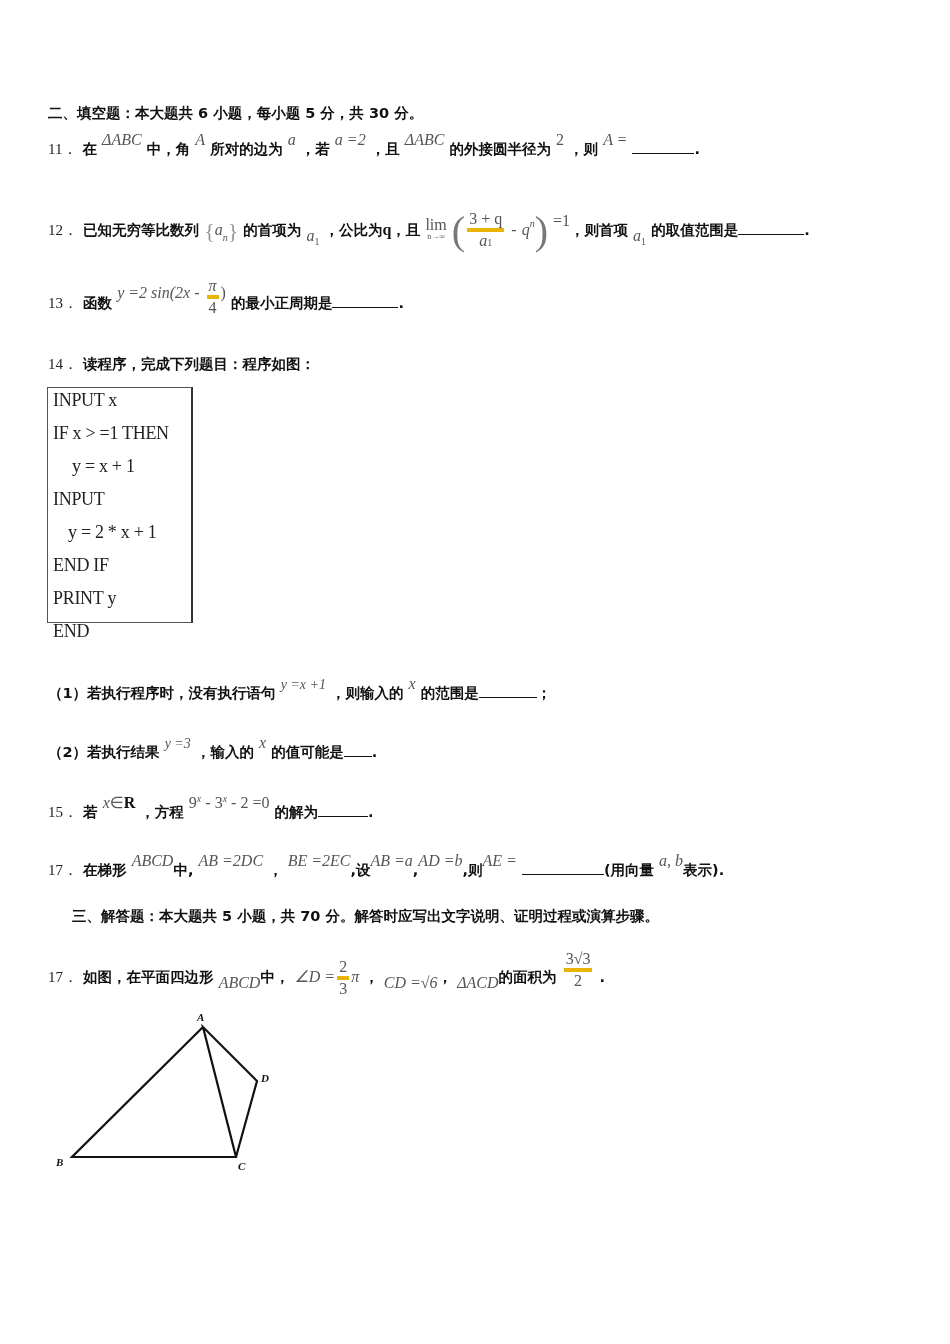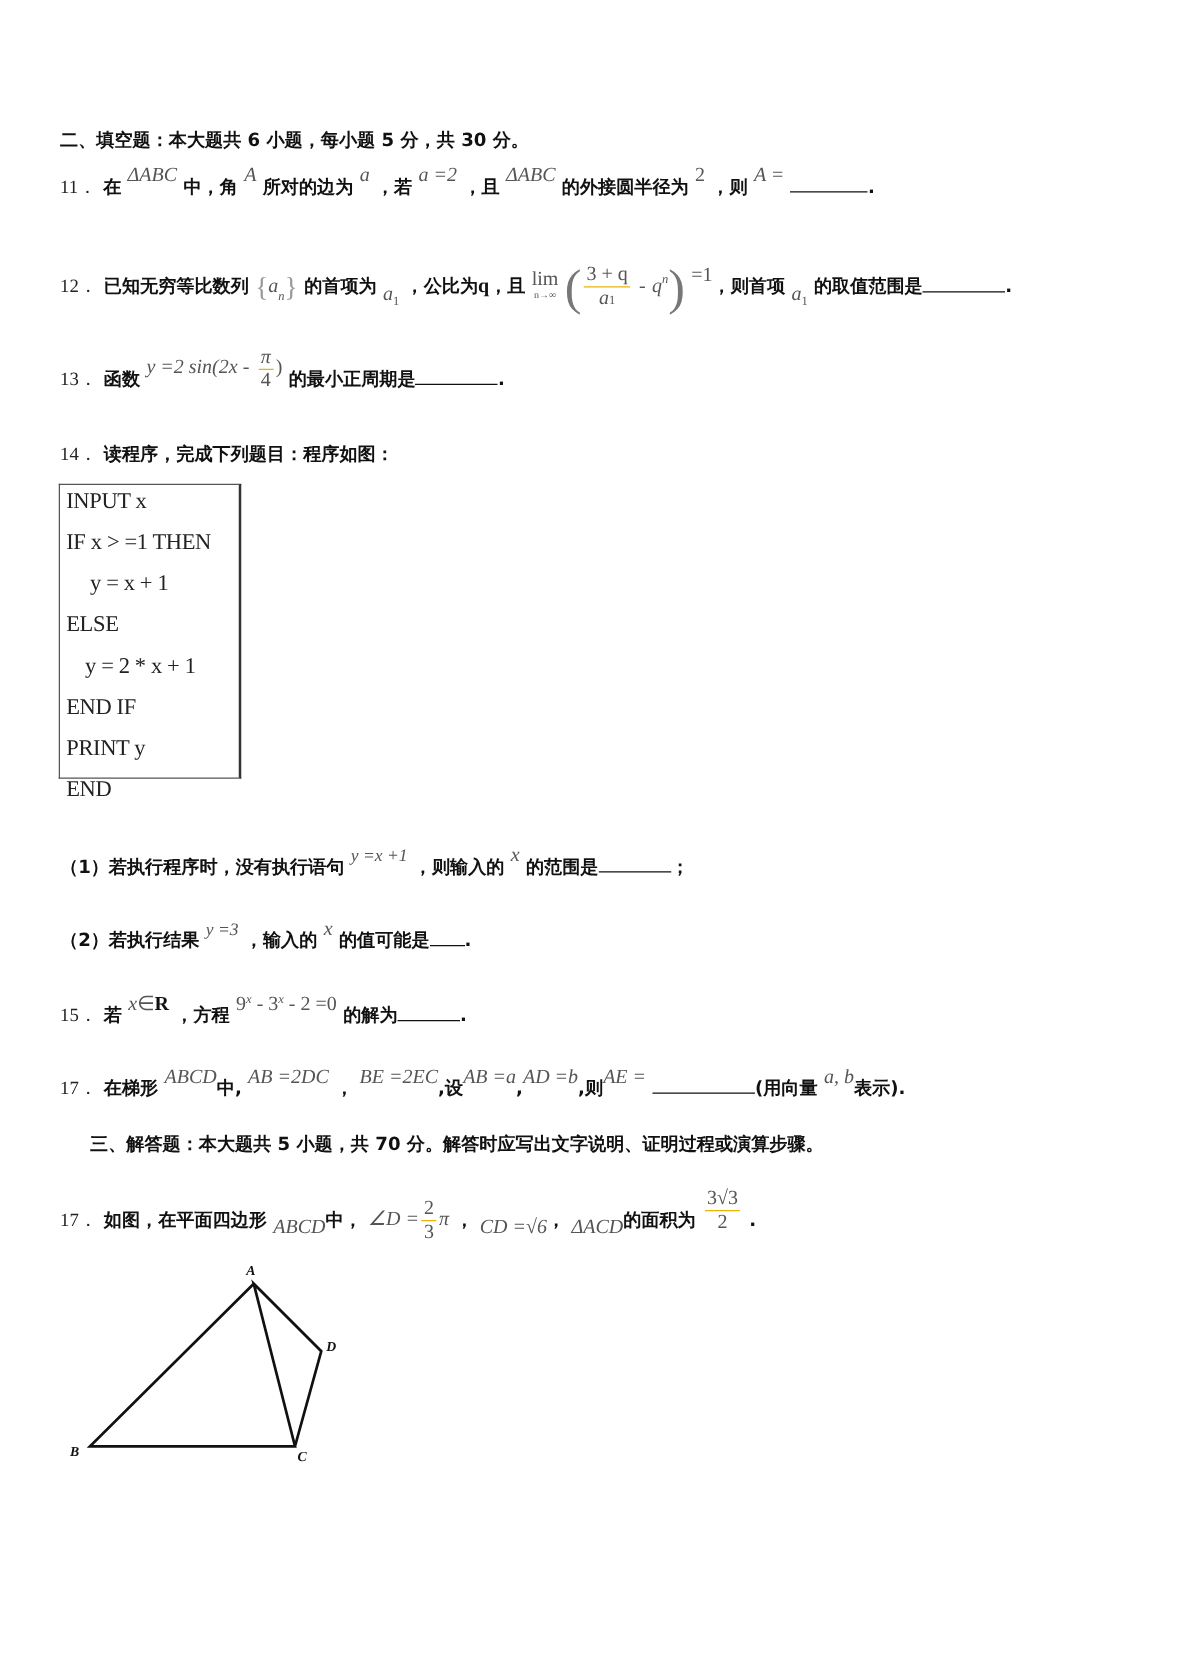--- a/index.html
+++ b/index.html
@@ -7,21 +7,21 @@
            font-family: "DejaVu Sans", sans-serif; color: #111; }
     .line { position: absolute; left: 48px; white-space: nowrap; font-size: 15px; line-height: 20px; }
     .cn { font-family: "DejaVu Sans", sans-serif; font-weight: bold; font-size: 14.5px; }
     .num { font-family: "Liberation Serif", serif; font-size: 15px; font-weight: normal; color: #222; }
     .m { font-family: "Liberation Serif", serif; font-style: italic; color: #555; font-size: 16px; font-weight: normal; }
     .mr { font-family: "Liberation Serif", serif; color: #555; font-size: 16px; font-weight: normal; }
     .sup { position: relative; top: -9px; }
     .sub { position: relative; top: 6px; }
     .blank { display: inline-block; border-bottom: 1.5px solid #111; height: 14px; vertical-align: baseline; }
     .frac { display: inline-block; vertical-align: middle; text-align: center; margin: 0 2px; }
-    .frac .n { display: block; border-bottom: 1px solid #eab308; padding: 0 2px; line-height: 18px; }
+    .frac .n { display: block; border-bottom: 4px solid #eab308; padding: 0 2px; line-height: 18px; }
     .frac .d { display: block; line-height: 18px; }
     .small { font-size: 10px; }
     .paren { font-family: "Liberation Serif", serif; color: #777; font-weight: normal; font-size: 40px; line-height: 40px; vertical-align: middle; }
     .brace { font-family: "Liberation Serif", serif; color: #999; font-weight: normal; font-size: 22px; vertical-align: middle; }
     .codebox { position: absolute; left: 47px; top: 387px; width: 146px; height: 236px;
                border: 1.5px solid #555; border-right: 2px solid #333; box-sizing: border-box; }
     .code { position: absolute; left: 5px; font-family: "Liberation Serif", serif; font-size: 18px; color: #222; white-space: nowrap; letter-spacing: -0.3px; }
     .lbl { position: absolute; font-family: "Liberation Serif", serif; font-style: italic; font-weight: bold; font-size: 11px; }
     svg { position: absolute; left: 0; top: 0; }
   </style>
@@ -80,21 +80,21 @@
 
 <div class="line cn" style="top:354px;">
   <span class="num">14．</span>
   <span>读程序，完成下列题目：程序如图：</span>
 </div>
 
 <div class="codebox">
   <div class="code" style="top:2px;">INPUT x</div>
   <div class="code" style="top:35px;">IF x &gt; =1 THEN</div>
   <div class="code" style="top:68px;left:24px;">  y = x + 1</div>
-  <div class="code" style="top:101px;">ELSE</div>
+  <div class="code" style="top:101px;">INPUT</div>
   <div class="code" style="top:134px;left:20px;">  y = 2 * x + 1</div>
   <div class="code" style="top:167px;">END IF</div>
   <div class="code" style="top:200px;">PRINT y</div>
   <div class="code" style="top:233px;">END</div>
 </div>
 
 <div class="line cn" style="top:683px;left:48px;">
   <span>（1）若执行程序时，没有执行语句</span>
   <span class="m sup" style="font-size:14px;margin-top:16px;">y =x +1</span>
   <span>，则输入的</span>

